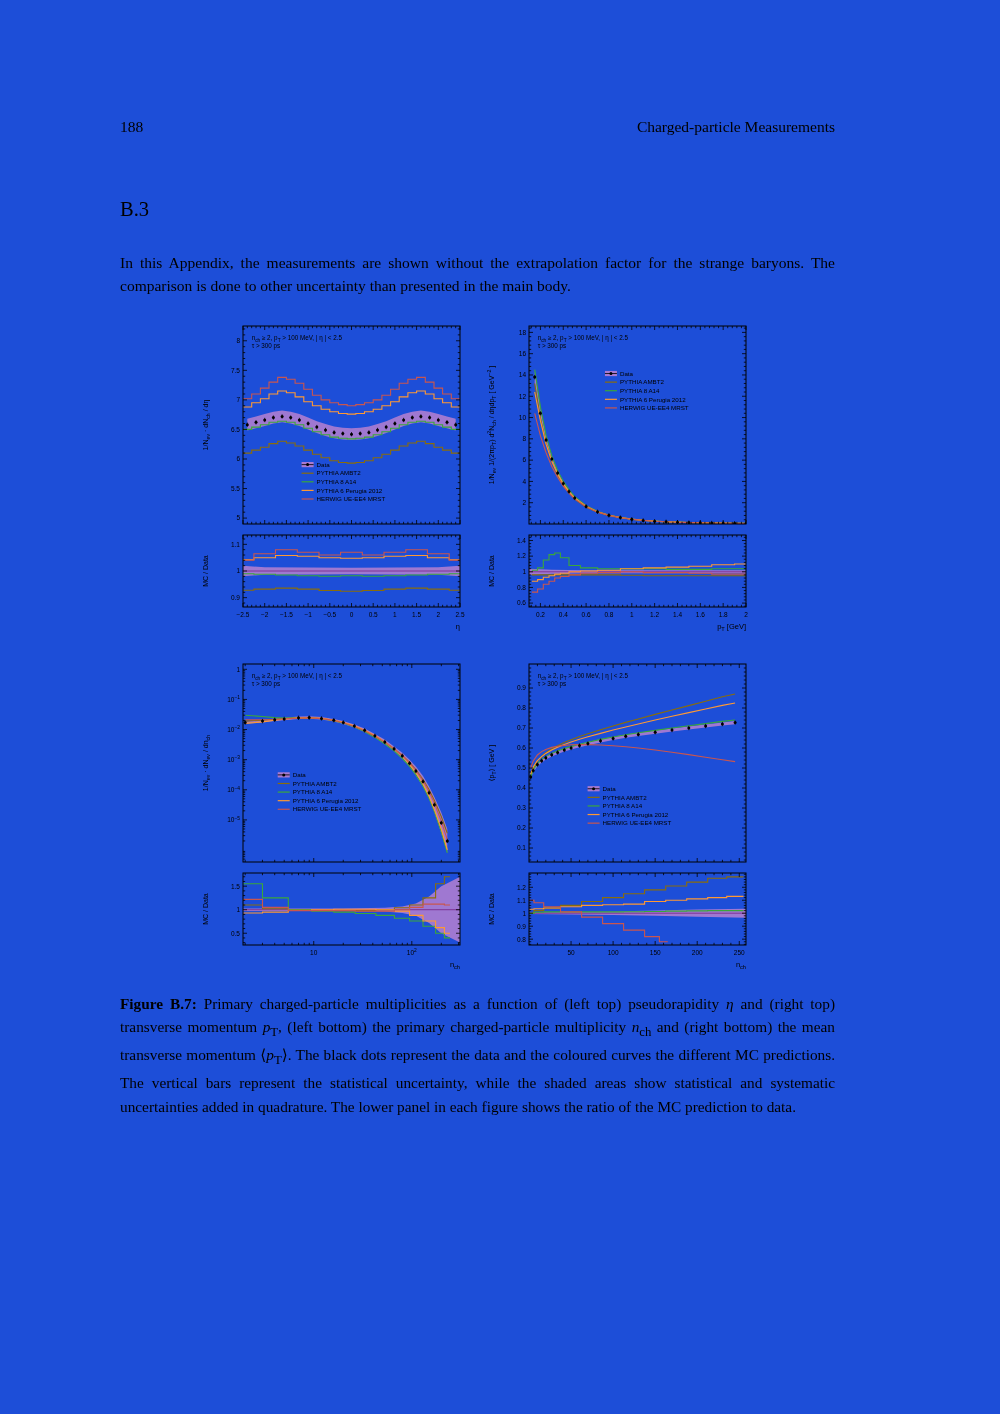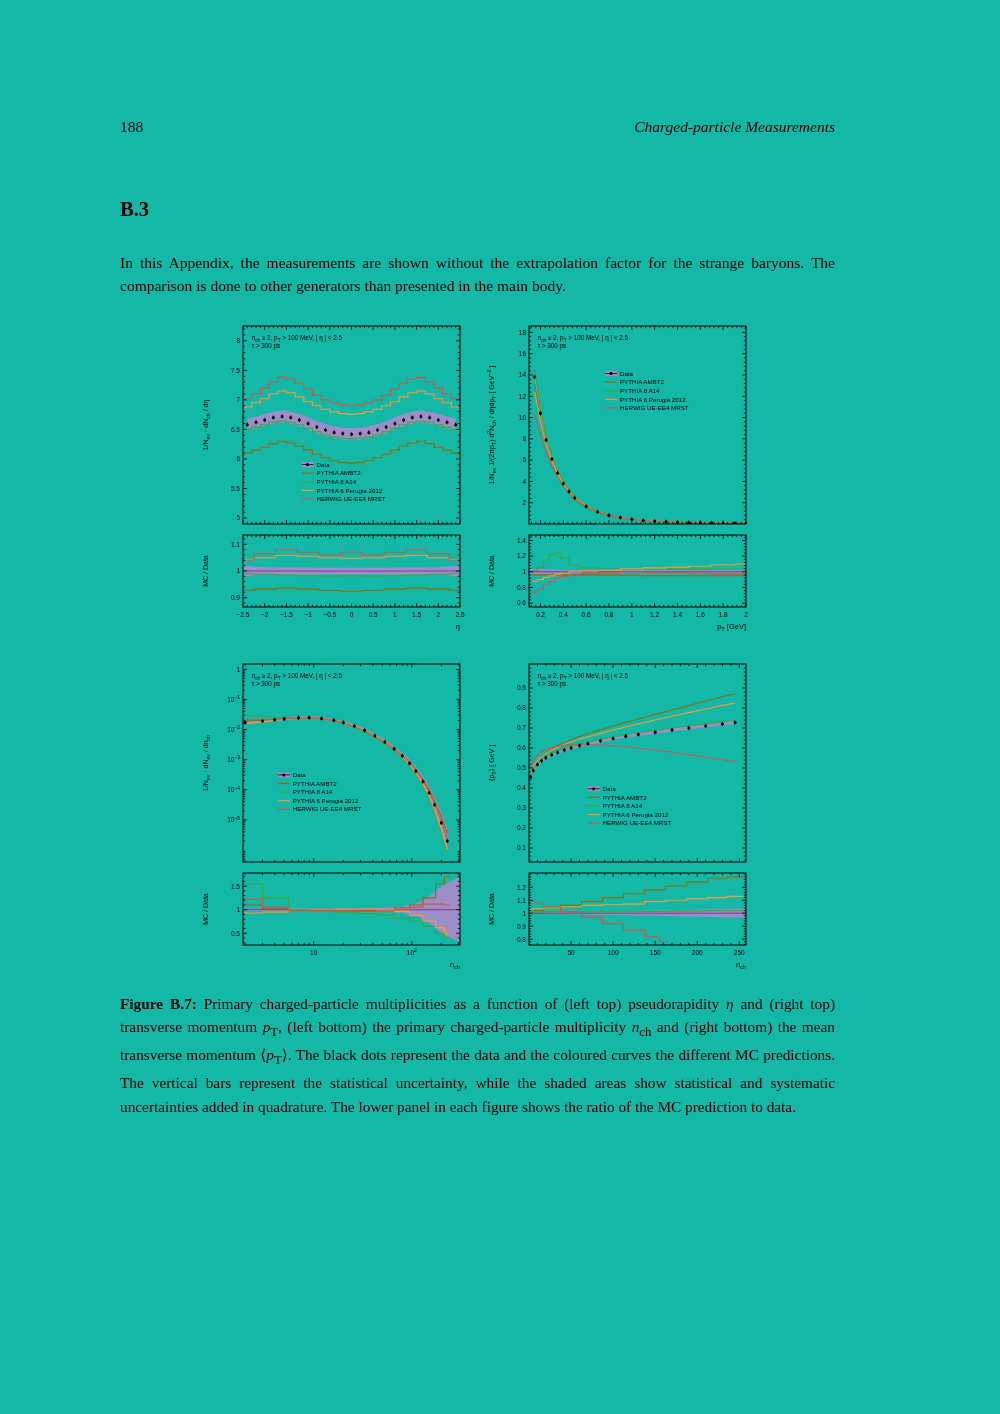--- a/index.html
+++ b/index.html
@@ -1,43 +1,43 @@
 <!DOCTYPE html>
 <html><head>
 <meta charset="utf-8">
 <style>
   *{margin:0;padding:0;box-sizing:border-box}
   html,body{background:#fff}
   body{width:1000px;height:1414px;font-family:"Liberation Serif","DejaVu Serif",serif;color:#000}
-  .page{position:relative;width:1000px;height:1414px;background:#14b8a6;overflow:hidden}
+  .page{position:relative;width:1000px;height:1414px;background:#1d4ed8;overflow:hidden}
   .content{width:715px;margin-left:120px}
   .header-row{display:flex;justify-content:space-between;align-items:baseline;padding-top:118px;font-size:15.5px}
-  .running-title{font-style:italic}
-  .section-heading{margin-top:62px;font-size:20.5px;font-weight:bold;display:flex;gap:20px}
+  .running-title{}
+  .section-heading{margin-top:62px;font-size:20.5px;font-weight:normal;display:flex;gap:20px}
   .intro{margin-top:30px;font-size:15.5px;line-height:1.5;text-align:justify}
   .figure-grid{width:562px;margin:20px auto 0;display:grid;grid-template-columns:272px 272px;column-gap:14px;row-gap:6px}
   .chart-cell{width:272px;height:332px}
   .caption{margin-top:4px;font-size:15.3px;line-height:1.55;text-align:justify}
   svg text{font-family:"Liberation Sans","DejaVu Sans",sans-serif;fill:#000}
 </style>
 </head>
 <body>
 
 <div class="page">
   <div class="content">
     <div class="header-row">
       <span>188</span>
       <span class="running-title">Charged-particle Measurements</span>
     </div>
 
     <div class="section-heading">
       <span>B.3</span>
     </div>
 
-    <p class="intro">In this Appendix, the measurements are shown without the extrapolation factor for the strange baryons. The comparison is done to other generators than presented in the main body.</p>
+    <p class="intro">In this Appendix, the measurements are shown without the extrapolation factor for the strange baryons. The comparison is done to other uncertainty than presented in the main body.</p>
 
     <div class="figure-grid">
       <div class="chart-cell"><svg width="272" height="332" viewBox="0 0 272 332">
             <clipPath id="eta-main-clip">
               <rect x="46" y="8" width="217" height="198"></rect>
             </clipPath>
             <g clip-path="url(#eta-main-clip)">
               <path d="M50.3,100.8L59.0,98.4L67.7,96.1L76.4,93.7L85.1,92.5L93.7,93.7L102.4,96.1L111.1,99.6L119.8,103.2L128.5,106.1L137.1,108.5L145.8,109.7L154.5,110.3L163.2,109.7L171.9,108.5L180.5,106.1L189.2,103.2L197.9,99.6L206.6,96.1L215.3,93.7L223.9,92.5L232.6,93.7L241.3,96.1L250.0,98.4L258.7,100.8L258.7,112.6L250.0,110.3L241.3,107.9L232.6,105.5L223.9,104.3L215.3,105.5L206.6,107.9L197.9,111.4L189.2,115.0L180.5,117.9L171.9,120.3L163.2,121.5L154.5,122.1L145.8,121.5L137.1,120.3L128.5,117.9L119.8,115.0L111.1,111.4L102.4,107.9L93.7,105.5L85.1,104.3L76.4,105.5L67.7,107.9L59.0,110.3L50.3,112.6Z" fill="#c183cf" fill-opacity="0.8"></path>
               <path d="M46.0,135.1L54.7,135.1L54.7,132.1L63.4,132.1L63.4,129.2L72.0,129.2L72.0,125.6L80.7,125.6L80.7,123.3L89.4,123.3L89.4,125.0L98.1,125.0L98.1,128.0L106.8,128.0L106.8,132.1L115.4,132.1L115.4,136.3L124.1,136.3L124.1,139.8L132.8,139.8L132.8,142.8L141.5,142.8L141.5,144.5L150.2,144.5L150.2,145.1L158.8,145.1L158.8,144.5L167.5,144.5L167.5,142.8L176.2,142.8L176.2,139.8L184.9,139.8L184.9,136.3L193.6,136.3L193.6,132.1L202.2,132.1L202.2,128.0L210.9,128.0L210.9,125.0L219.6,125.0L219.6,123.3L228.3,123.3L228.3,125.6L237.0,125.6L237.0,129.2L245.6,129.2L245.6,132.1L254.3,132.1L254.3,135.1L263.0,135.1" fill="none" stroke="#8a6d0a" stroke-width="1.1"></path>
               <path d="M46.0,111.4L54.7,111.4L54.7,109.1L63.4,109.1L63.4,106.7L72.0,106.7L72.0,104.3L80.7,104.3L80.7,103.2L89.4,103.2L89.4,104.3L98.1,104.3L98.1,106.7L106.8,106.7L106.8,110.3L115.4,110.3L115.4,113.8L124.1,113.8L124.1,116.8L132.8,116.8L132.8,119.1L141.5,119.1L141.5,120.3L150.2,120.3L150.2,120.9L158.8,120.9L158.8,120.3L167.5,120.3L167.5,119.1L176.2,119.1L176.2,116.8L184.9,116.8L184.9,113.8L193.6,113.8L193.6,110.3L202.2,110.3L202.2,106.7L210.9,106.7L210.9,104.3L219.6,104.3L219.6,103.2L228.3,103.2L228.3,104.3L237.0,104.3L237.0,106.7L245.6,106.7L245.6,109.1L254.3,109.1L254.3,111.4L263.0,111.4" fill="none" stroke="#3aa83a" stroke-width="1.1"></path>

